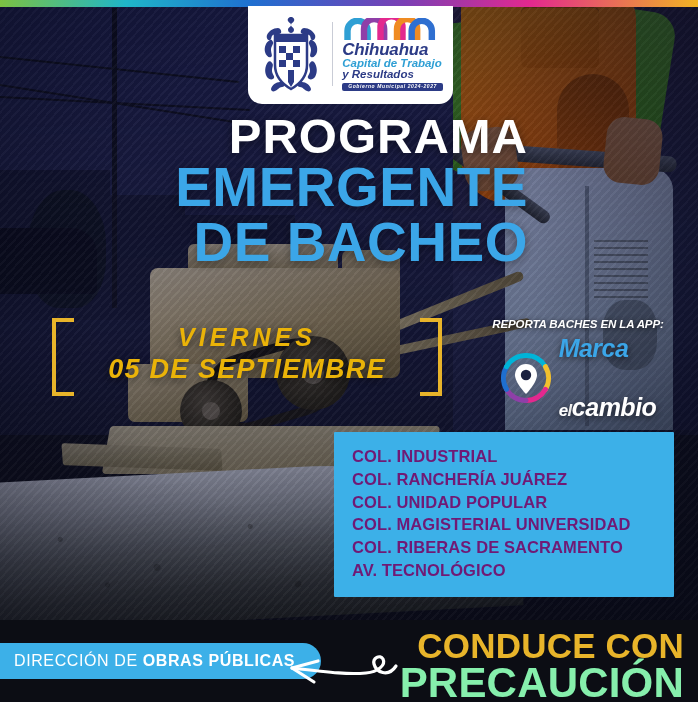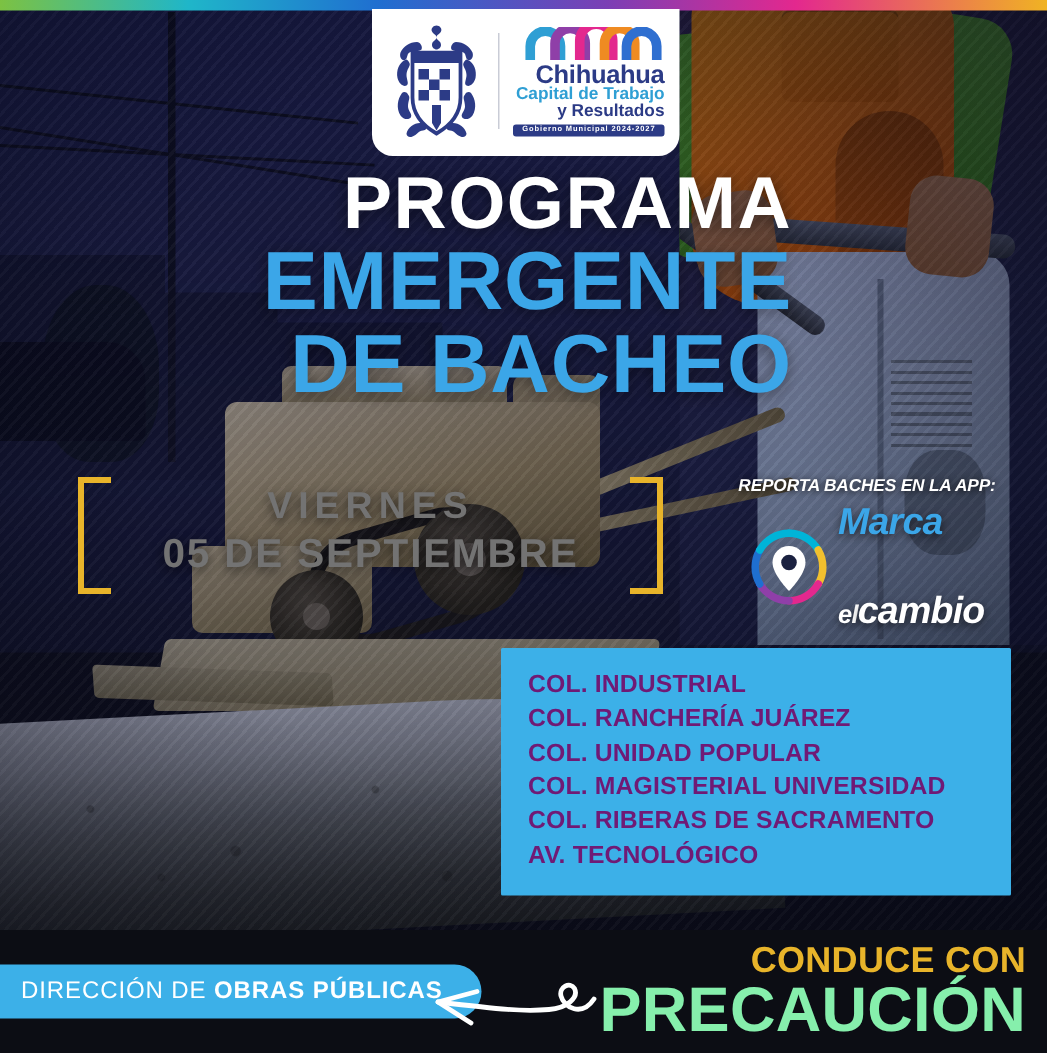--- a/index.html
+++ b/index.html
@@ -104,21 +104,21 @@
 
   
   .topbar{position:absolute;left:0;top:0;width:100%;height:7px;z-index:6;
     background:linear-gradient(90deg,#7cc242 0%,#1fb6c9 18%,#1f6fd0 36%,#7b3fb5 58%,#e3288e 76%,#f0b323 100%);}
 
   
   .logocard{position:absolute;left:248px;top:6px;width:205px;height:98px;background:#fff;
     border-radius:0 0 14px 14px;z-index:7;display:flex;align-items:center;padding:6px 10px 8px 12px;gap:8px;}
   .crest{width:62px;height:80px;flex:0 0 62px;}
   .divider{width:1px;align-self:stretch;margin:10px 2px;background:#c9ccd6;}
-  .brand{flex:1;display:flex;flex-direction:column;align-items:flex-end;justify-content:center;line-height:1;}
+  .brand{flex:1;display:flex;flex-direction:column;align-items:flex-start;justify-content:center;line-height:1;font-style:italic;}
   .brand .arcs{height:22px;margin-bottom:1px;}
   .brand .chi{font-size:17px;font-weight:bold;color:#2c3b86;letter-spacing:-.2px;}
   .brand .cap{font-size:11.5px;font-weight:bold;color:#2f9fd4;white-space:nowrap;}
   .brand .res{font-size:11.5px;font-weight:bold;color:#2c3b86;}
   .brand .gob{margin-top:2px;background:#2c3b86;color:#fff;font-size:5px;font-weight:bold;
     letter-spacing:.6px;padding:1.5px 6px;border-radius:2px;white-space:nowrap;}
 
   
   .headline{position:absolute;left:0;top:112px;width:538px;text-align:right;z-index:5;padding-right:10px;}
   .h-prog{font-size:49px;font-weight:bold;color:#fff;letter-spacing:1px;line-height:.98;
@@ -126,21 +126,21 @@
   .h-emer{font-size:55px;font-weight:bold;color:#3ba6e8;letter-spacing:.5px;line-height:1.0;
     text-shadow:0 2px 10px rgba(0,0,0,.4);}
   .h-bach{font-size:55px;font-weight:bold;color:#3ba6e8;letter-spacing:.5px;line-height:1.0;
     text-shadow:0 2px 10px rgba(0,0,0,.4);}
 
   
   .dateblock{position:absolute;left:52px;top:318px;width:390px;height:78px;z-index:5;}
   .brk{position:absolute;top:0;width:22px;height:78px;border:4px solid #e8b42a;}
   .brk-l{left:0;border-right:none;}
   .brk-r{right:0;border-left:none;}
-  .date-txt{position:absolute;left:26px;right:26px;top:4px;text-align:center;color:#737373;}
+  .date-txt{position:absolute;left:26px;right:26px;top:4px;text-align:center;color:#eab308;font-style:italic;}
   .d-day{font-size:25px;font-weight:bold;letter-spacing:4px;line-height:1.25;text-shadow:0 2px 8px rgba(0,0,0,.6);}
   .d-date{font-size:27px;font-weight:bold;letter-spacing:1.2px;line-height:1.22;text-shadow:0 2px 8px rgba(0,0,0,.6);}
 
   
   .appblock{position:absolute;left:470px;top:318px;width:216px;z-index:5;text-align:center;}
   .app-lead{font-size:11.5px;font-weight:bold;font-style:italic;color:#fff;letter-spacing:-.1px;
     text-shadow:0 1px 5px rgba(0,0,0,.8);margin-bottom:7px;}
   .app-row{display:flex;align-items:center;justify-content:center;gap:7px;}
   .app-words{text-align:left;line-height:.92;}
   .aw1{font-size:25px;font-weight:bold;font-style:italic;color:#3ba6e8;letter-spacing:-.5px;
@@ -157,21 +157,21 @@
 
   
   .bottom{position:absolute;left:0;bottom:0;width:100%;height:82px;background:#0c0d14;z-index:6;}
   .depto{position:absolute;left:-12px;top:23px;height:36px;background:#3cb0e8;border-radius:0 18px 18px 0;
     display:flex;align-items:center;padding:0 26px 0 26px;}
   .depto span{color:#fff;font-size:16px;letter-spacing:.6px;white-space:nowrap;}
   .depto b{font-weight:bold;}
   .depto .thin{font-weight:normal;}
   .arrow-svg{position:absolute;left:272px;top:18px;}
   .caution{position:absolute;right:14px;top:10px;text-align:right;line-height:.94;}
-  .c1{font-size:24px;font-weight:bold;color:#e8b42a;letter-spacing:.2px;}
+  .c1{font-size:35px;font-weight:bold;color:#e8b42a;letter-spacing:.2px;}
   .c2{font-size:42px;font-weight:bold;color:#86efac;letter-spacing:.2px;}
 </style>
 </head>
 <body>
 
 <div class="poster">
 
   <div class="photo">
     <div class="sky"></div>
     <div class="bldg b1"></div>

